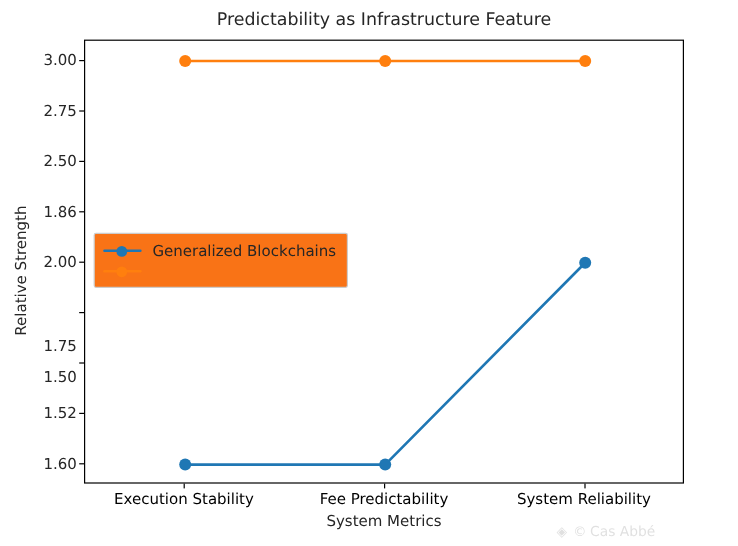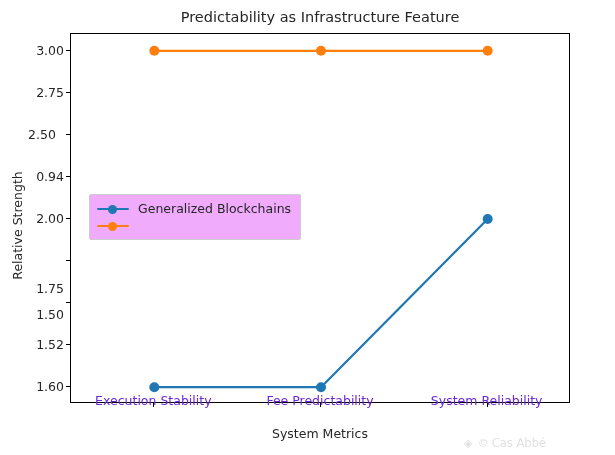--- a/index.html
+++ b/index.html
@@ -86,25 +86,25 @@
     text-align: center;
     font-size: 12.5px;
     color: #262626;
     transform: rotate(-90deg);
     white-space: nowrap;
   }
 
   
   .x-tick-label {
     position: absolute;
-    top: 393px;
+    top: 408px;
     width: 200px;
     text-align: center;
     font-size: 12.5px;
-    color: #6d28d9;
+    color: #000000;
     white-space: nowrap;
     transform: translateX(-100px);
   }
   .x-tick-mark {
     position: absolute;
     top: 403px;
     width: 1.1px;
     height: 4px;
     background: #000000;
   }
@@ -115,23 +115,23 @@
     width: 500px;
     text-align: center;
     font-size: 12.5px;
     color: #262626;
     white-space: nowrap;
   }
 
   
   #legend {
     position: absolute;
-    left: 89px;
+    left: 78px;
     top: 194px;
-    background: #f0abfc;
+    background: #f97316;
     border: 1px solid #cccccc;
     border-radius: 2px;
     padding: 5px 9px 5px 7px;
     box-sizing: border-box;
     text-align: center;
   }
   .legend-row {
     display: flex;
     align-items: center;
     height: 17px;
@@ -196,22 +196,22 @@
   <div id="chart-title">Predictability as Infrastructure Feature</div>
 
   <div id="ylabel">Relative Strength</div>
 
   <div id="y-tick-labels">
       <div class="y-tick-label" style="top: 353.182px;">1.60</div>
       <div class="y-tick-label" style="top: 311.136px;">1.52</div>
       <div class="y-tick-label" style="top: 281px;">1.50</div>
       <div class="y-tick-label" style="top: 227.045px; margin-top: 28px;">1.75</div>
       <div class="y-tick-label" style="top: 185px;">2.00</div>
-      <div class="y-tick-label" style="top: 142.955px;">0.94</div>
-      <div class="y-tick-label" style="top: 100.909px; text-align: center;">2.50</div>
+      <div class="y-tick-label" style="top: 142.955px;">1.86</div>
+      <div class="y-tick-label" style="top: 100.909px;">2.50</div>
       <div class="y-tick-label" style="top: 58.8636px;">2.75</div>
       <div class="y-tick-label" style="top: 16.8182px;">3.00</div>
     </div>
   <div id="y-tick-marks">
       <div class="y-tick-mark" style="top: 386.182px;"></div>
       <div class="y-tick-mark" style="top: 344.136px;"></div>
       <div class="y-tick-mark" style="top: 302.091px;"></div>
       <div class="y-tick-mark" style="top: 260.045px;"></div>
       <div class="y-tick-mark" style="top: 218px;"></div>
       <div class="y-tick-mark" style="top: 175.955px;"></div>

